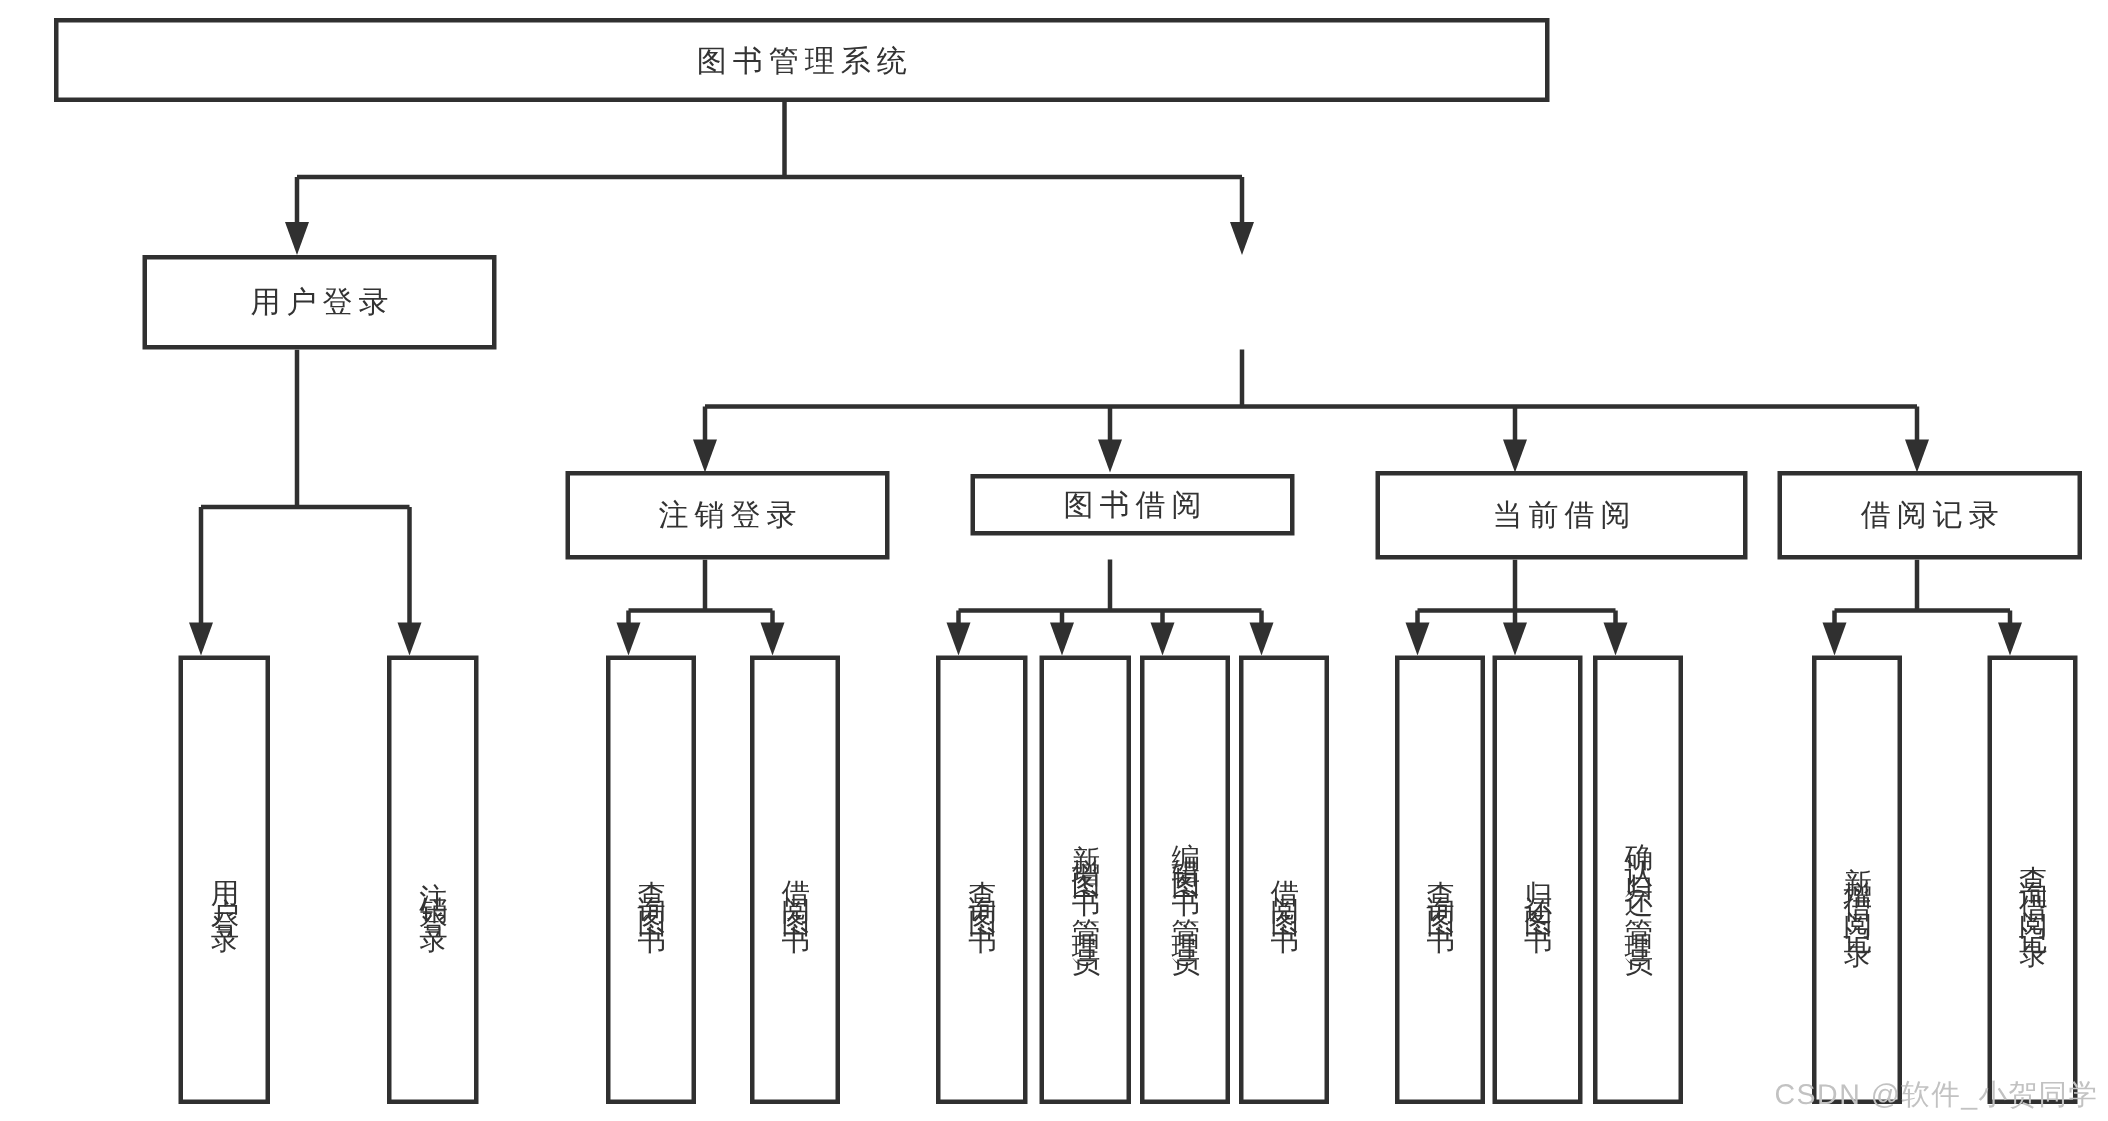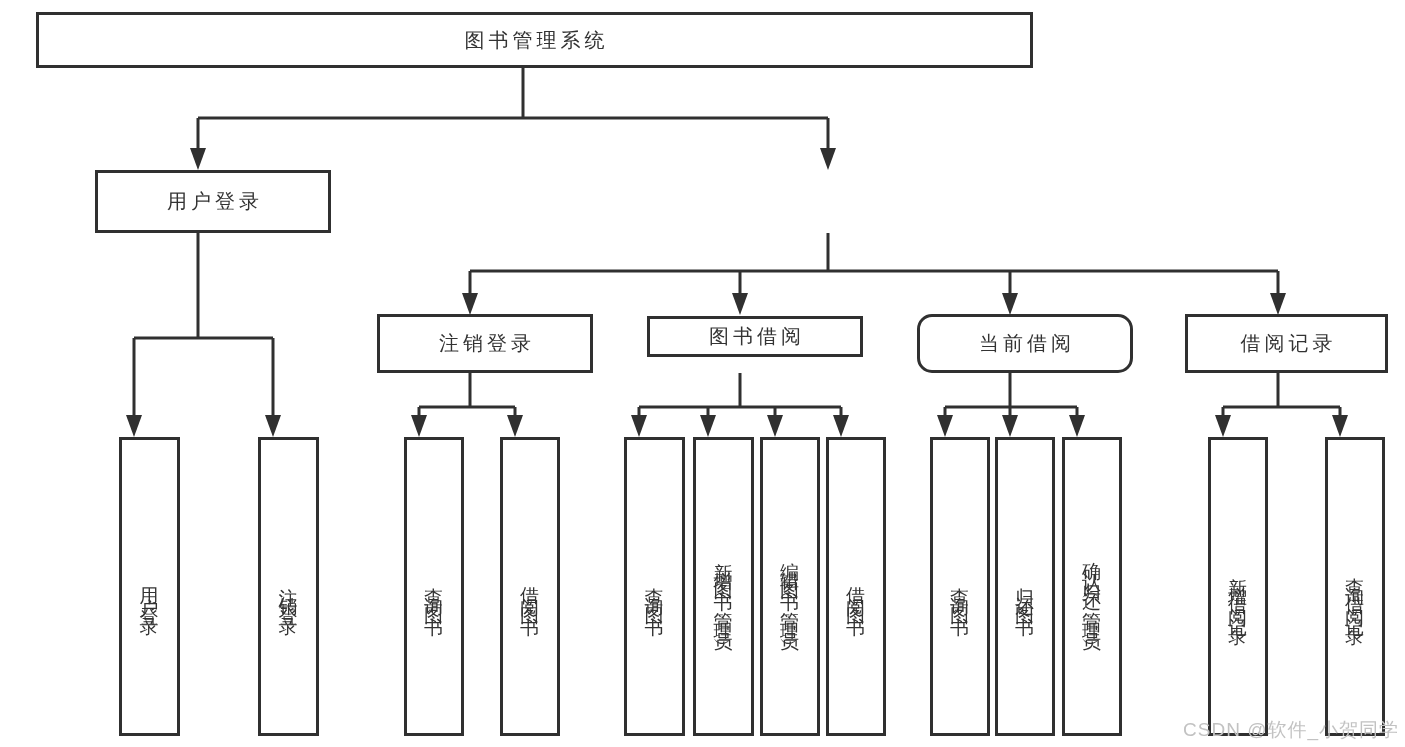--- a/index.html
+++ b/index.html
@@ -57,21 +57,21 @@
     z-index: 3;
     margin-left: 37px;
   }
 
   
   .n-root     { left: 21px;  top: 12px;  width: 997px; height: 56px; }
   .n-login    { left: 80px;  top: 170px; width: 236px; height: 63px; }
   .n-mgmt     { left: 710px; top: 170px; width: 237px; height: 63px; }
   .n-newbook  { left: 362px; top: 314px; width: 216px; height: 59px; }
   .n-borrow   { left: 632px; top: 316px; width: 216px; height: 41px; }
-  .n-current  { left: 902px; top: 314px; width: 216px; height: 59px; border-radius: 15px; }
+  .n-current  { left: 902px; top: 314px; width: 248px; height: 59px; }
   .n-records  { left: 1170px;top: 314px; width: 203px; height: 59px; }
 
   .leaf { top: 437px; height: 299px; width: 61px; }
   .l-a1 { left: 104px; }
   .l-a2 { left: 243px; }
   .l-b1 { left: 389px; width: 60px; }
   .l-b2 { left: 485px; width: 60px; }
   .l-c1 { left: 609px; }
   .l-c2 { left: 678px; }
   .l-c3 { left: 745px; width: 60px; }

